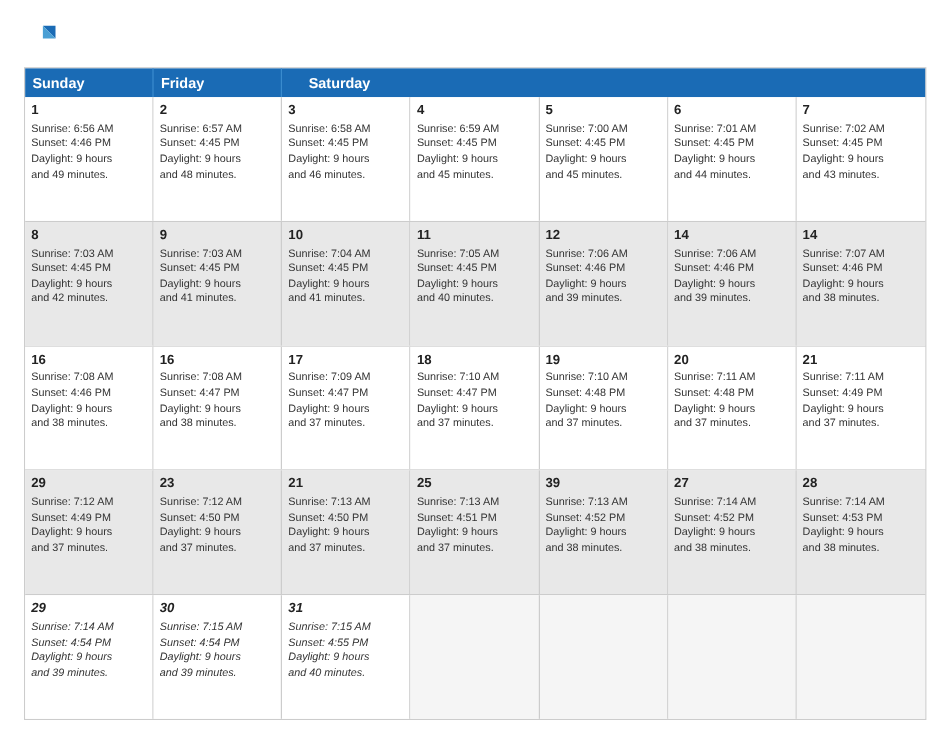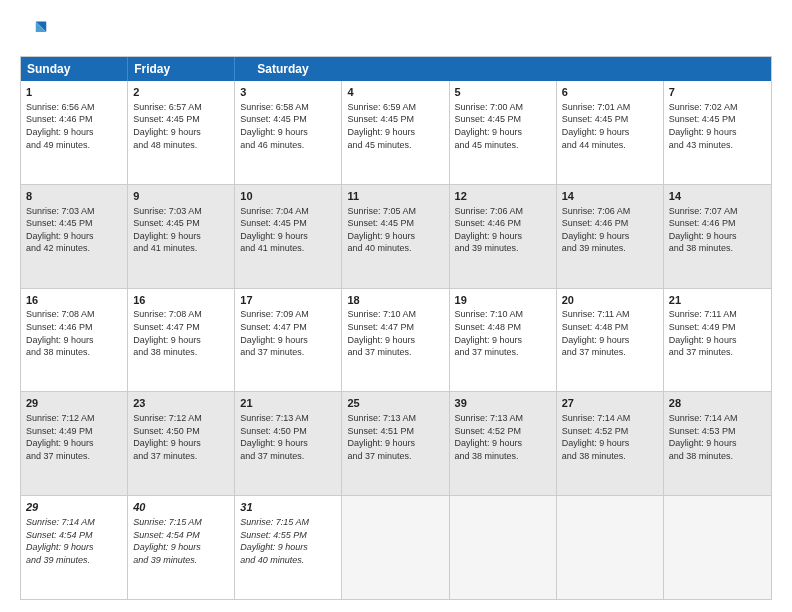--- a/index.html
+++ b/index.html
@@ -258,21 +258,21 @@
             <span class="day-num">28</span>
             <div class="cell-text">Sunrise: 7:14 AM<br>Sunset: 4:53 PM<br>Daylight: 9 hours<br>and 38 minutes.</div>
           </div>
         </div>
         <div class="cal-week">
           <div class="cal-cell">
             <span class="day-num">29</span>
             <div class="cell-text">Sunrise: 7:14 AM<br>Sunset: 4:54 PM<br>Daylight: 9 hours<br>and 39 minutes.</div>
           </div>
           <div class="cal-cell">
-            <span class="day-num">40</span>
+            <span class="day-num">30</span>
             <div class="cell-text">Sunrise: 7:15 AM<br>Sunset: 4:54 PM<br>Daylight: 9 hours<br>and 39 minutes.</div>
           </div>
           <div class="cal-cell">
             <span class="day-num">31</span>
             <div class="cell-text">Sunrise: 7:15 AM<br>Sunset: 4:55 PM<br>Daylight: 9 hours<br>and 40 minutes.</div>
           </div>
           <div class="cal-cell empty"></div>
           <div class="cal-cell empty"></div>
           <div class="cal-cell empty"></div>
           <div class="cal-cell empty"></div>

